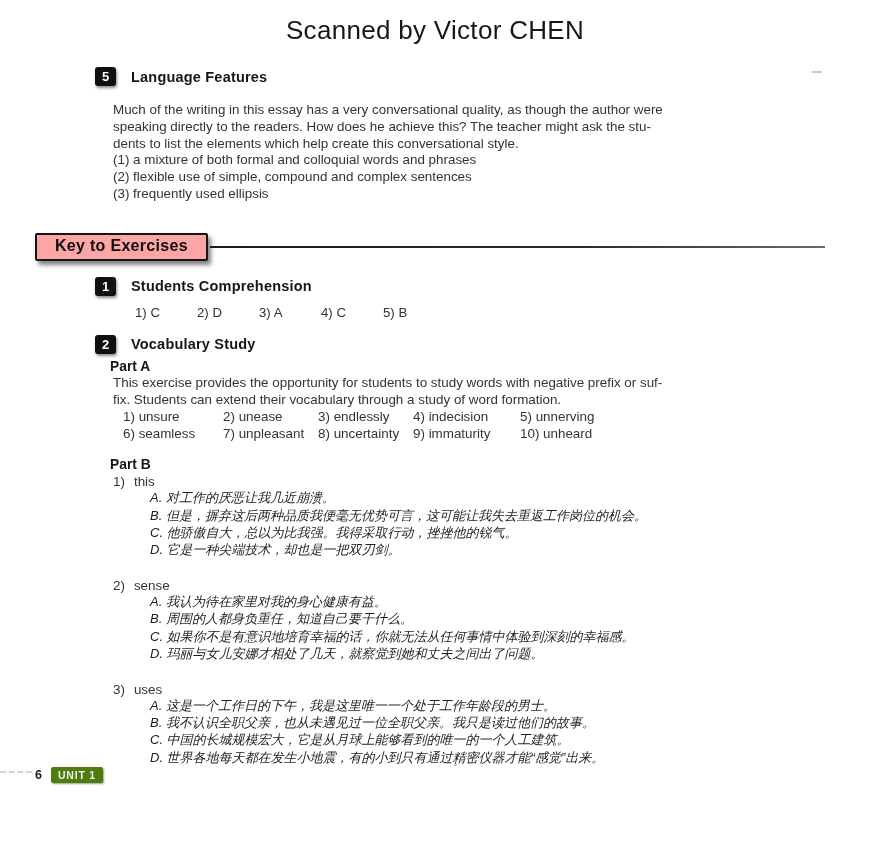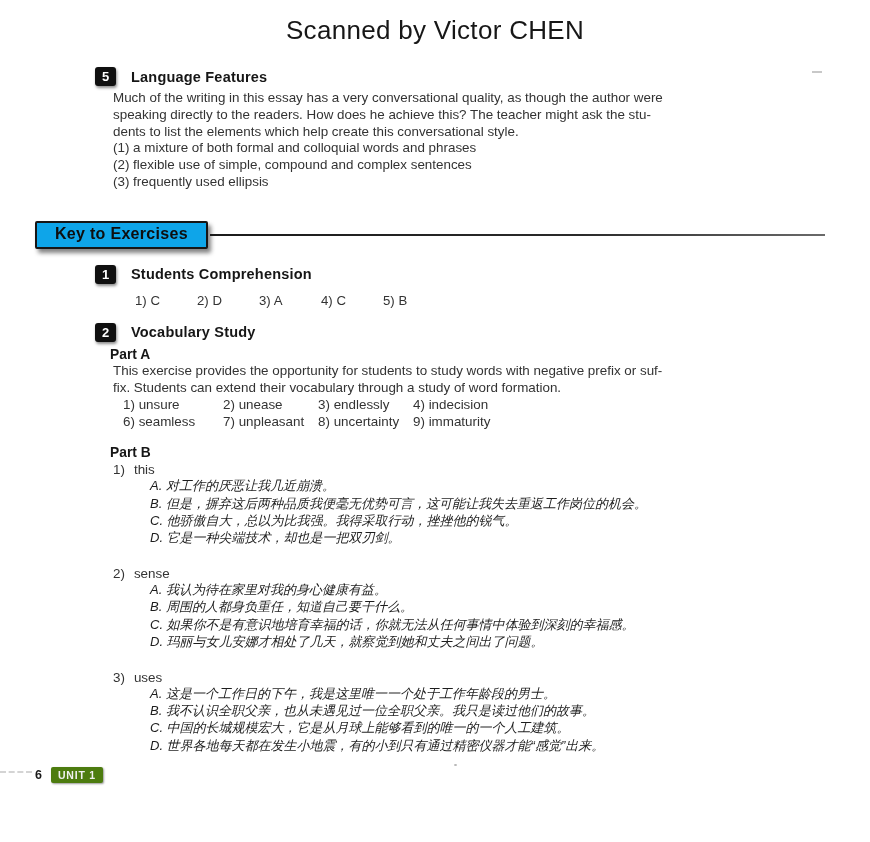--- a/index.html
+++ b/index.html
@@ -34,21 +34,21 @@
   }
   .sec-title { font-weight:bold; font-size:14.5px; color:#161616; letter-spacing:0.2px; }
 
   .body-text { font-size:13.4px; line-height:16.8px; color:#333333; }
   .indent-1 { margin-left:18px; }
 
   
   .key-row { display:flex; align-items:center; margin-left:-60px; margin-right:15px; margin-top:30px; }
   .key-box {
     border:2.5px solid #161616;
-    background:#0ea5e9;
+    background:#fca5a5;
     padding:2px 18px 4px 18px;
     border-radius:2px;
     font-weight:bold; font-size:16px; color:#0e0e0e;
     letter-spacing:0.3px;
     box-shadow:3px 4px 4px rgba(30,30,30,0.55);
     position:relative; z-index:2;
   }
   .key-line { flex:1; height:2px; margin-left:2px;
     background:linear-gradient(to right,#1b1b1b 0%,#2a2a2a 60%,#6a6a6a 100%); }
 
@@ -86,21 +86,21 @@
 <div class="page">
 
   <div class="scan-title">Scanned by Victor CHEN</div>
 
   <div class="content">
 
     <div class="sec-header" style="margin-top:21px">
       <div class="badge">5</div>
       <div class="sec-title">Language Features</div>
     </div>
-    <div class="body-text indent-1" style="margin-top:4px">
+    <div class="body-text indent-1" style="margin-top:16px">
       <div>Much of the writing in this essay has a very conversational quality, as though the author were</div>
       <div>speaking directly to the readers. How does he achieve this? The teacher might ask the stu-</div>
       <div>dents to list the elements which help create this conversational style.</div>
       <div>(1) a mixture of both formal and colloquial words and phrases</div>
       <div>(2) flexible use of simple, compound and complex sentences</div>
       <div>(3) frequently used ellipsis</div>
     </div>
 
     <div class="key-row">
       <div class="key-box">Key to Exercises</div>
@@ -127,26 +127,28 @@
     <div class="part-label" style="margin-top:5px">Part A</div>
     <div class="body-text indent-1" style="margin-top:1px">
       <div>This exercise provides the opportunity for students to study words with negative prefix or suf-</div>
       <div>fix. Students can extend their vocabulary through a study of word formation.</div>
     </div>
     <div class="word-grid">
       <span>1) unsure</span>
       <span>2) unease</span>
       <span>3) endlessly</span>
       <span>4) indecision</span>
+      <span>5) unnerving</span>
     </div>
     <div class="word-grid">
       <span>6) seamless</span>
       <span>7) unpleasant</span>
       <span>8) uncertainty</span>
       <span>9) immaturity</span>
+      <span>10) unheard</span>
     </div>
 
     <div class="part-label" style="margin-top:15px">Part B</div>
 
     <div class="pb-item-head" style="margin-top:2px">
       <span>1)</span>
       <span>this</span>
     </div>
     <div class="pb-options">
       <div>A. 对工作的厌恶让我几近崩溃。</div>

